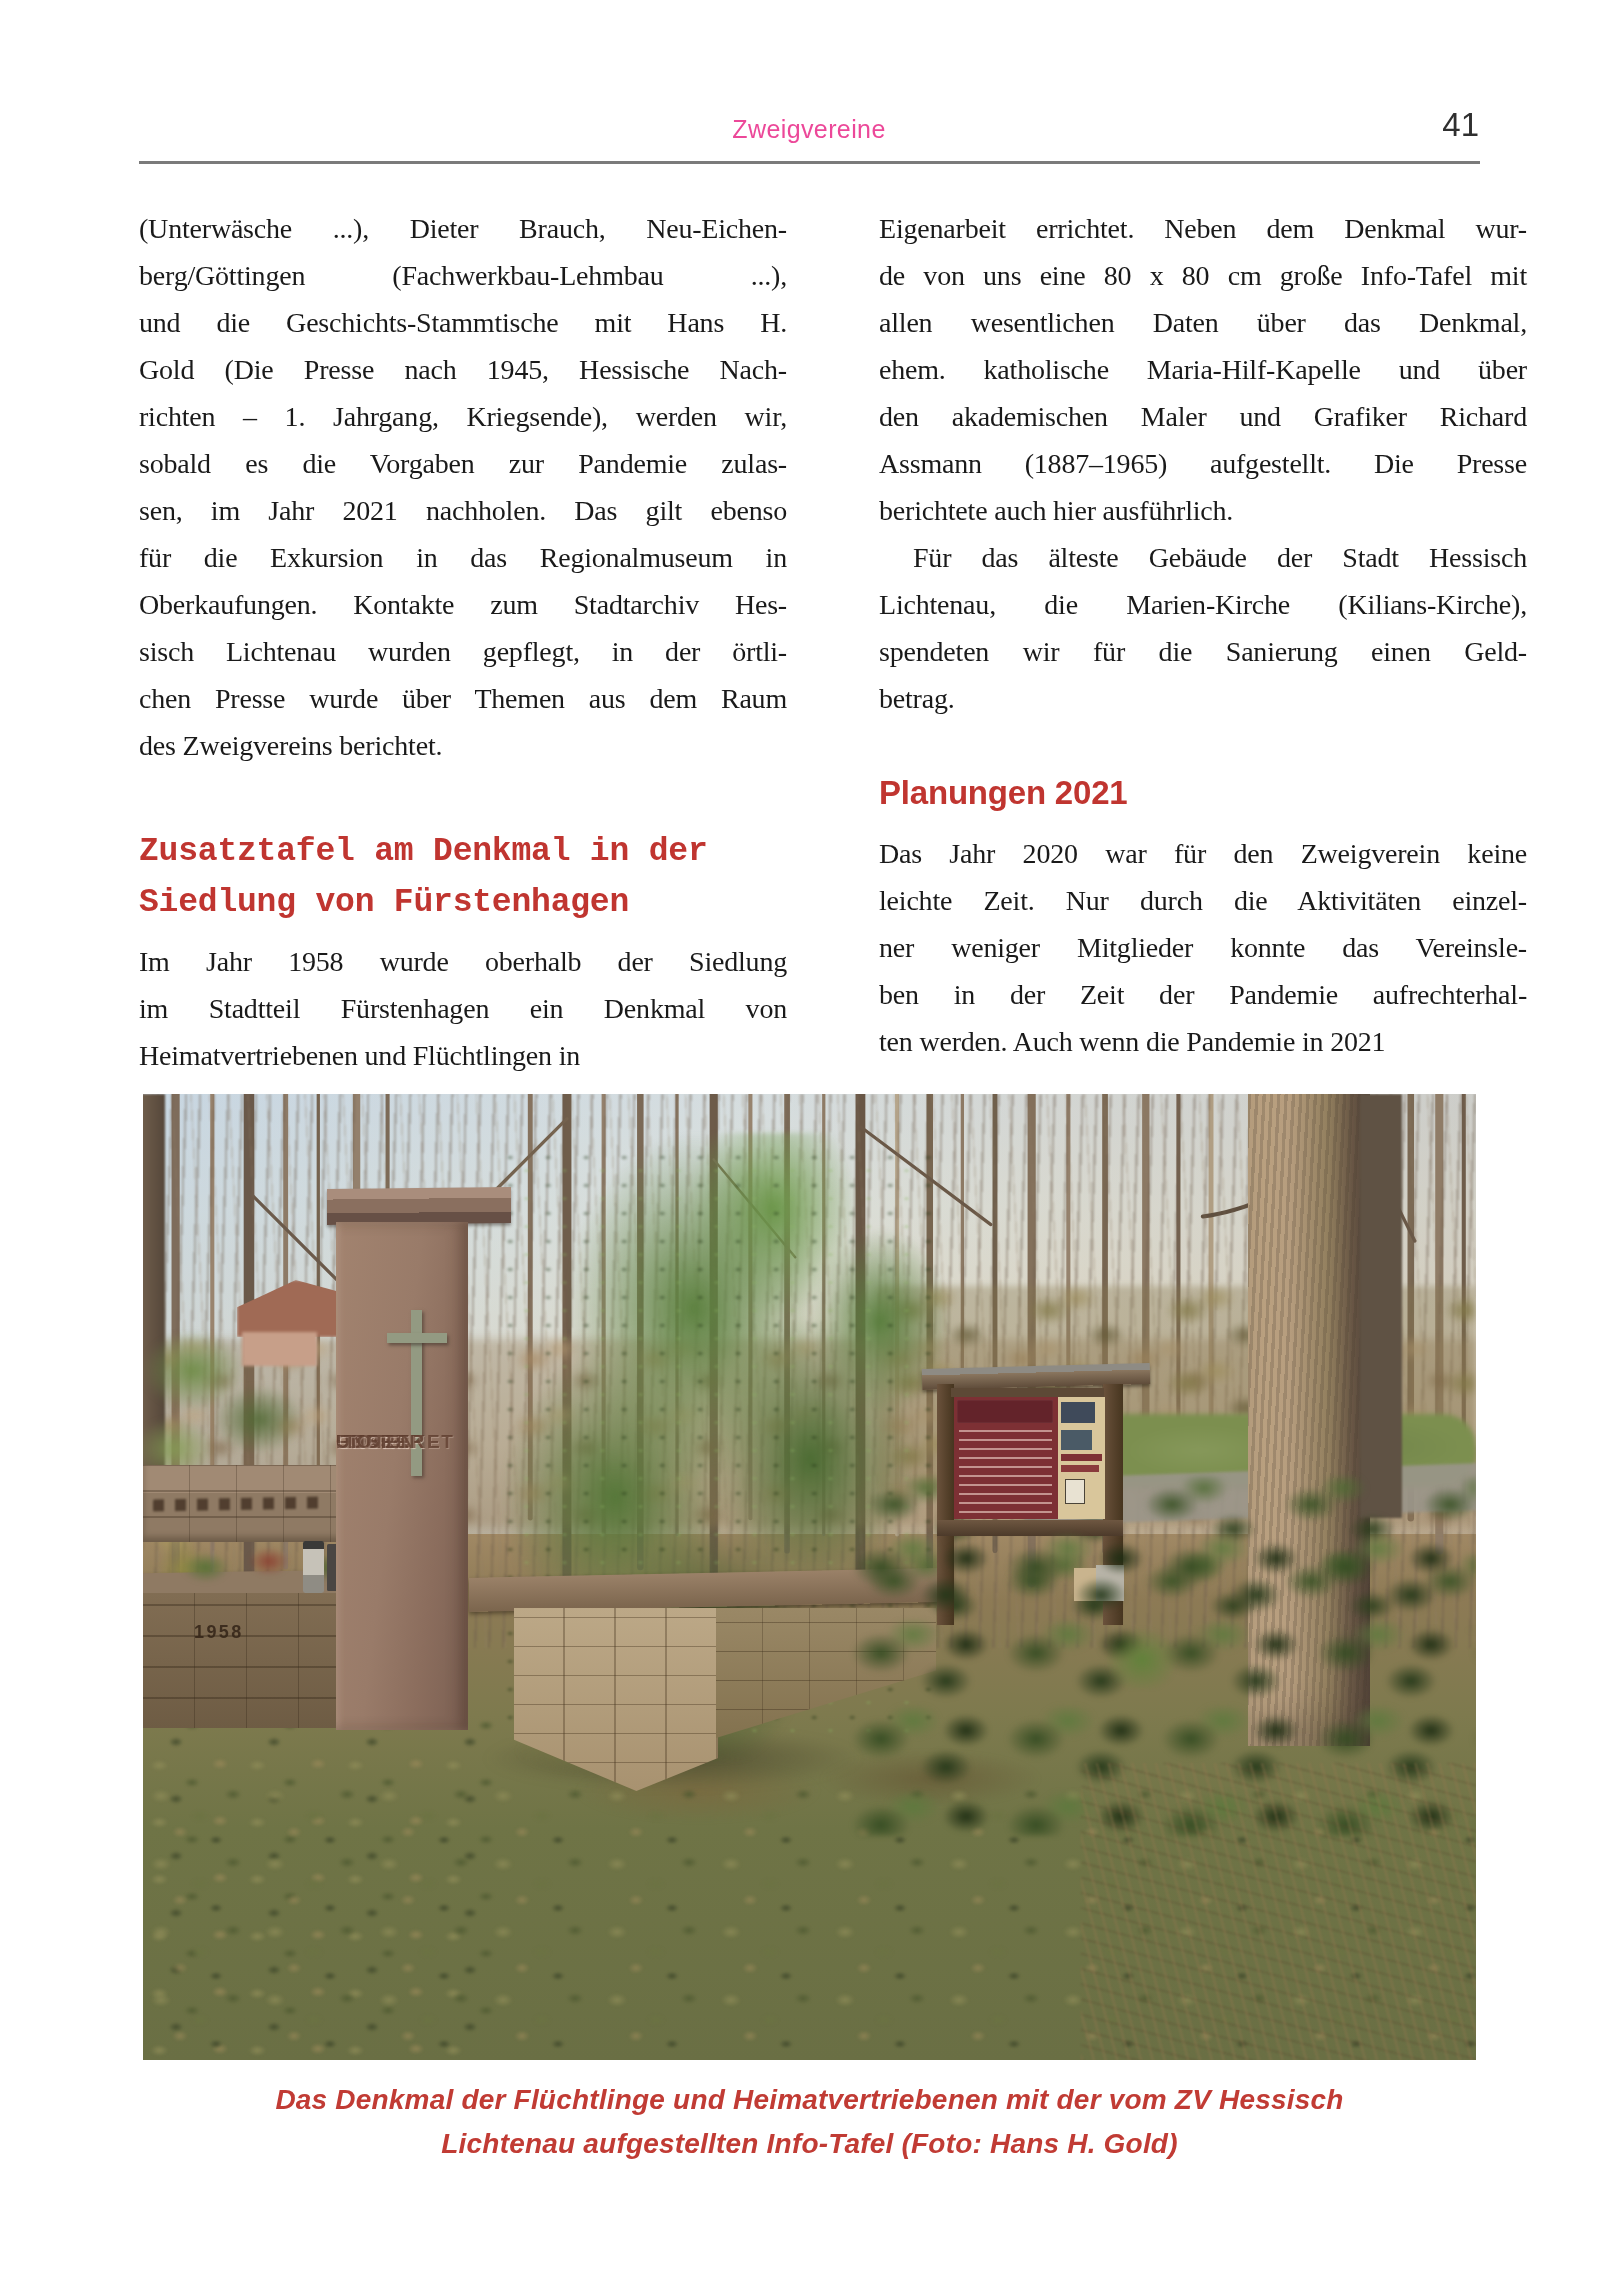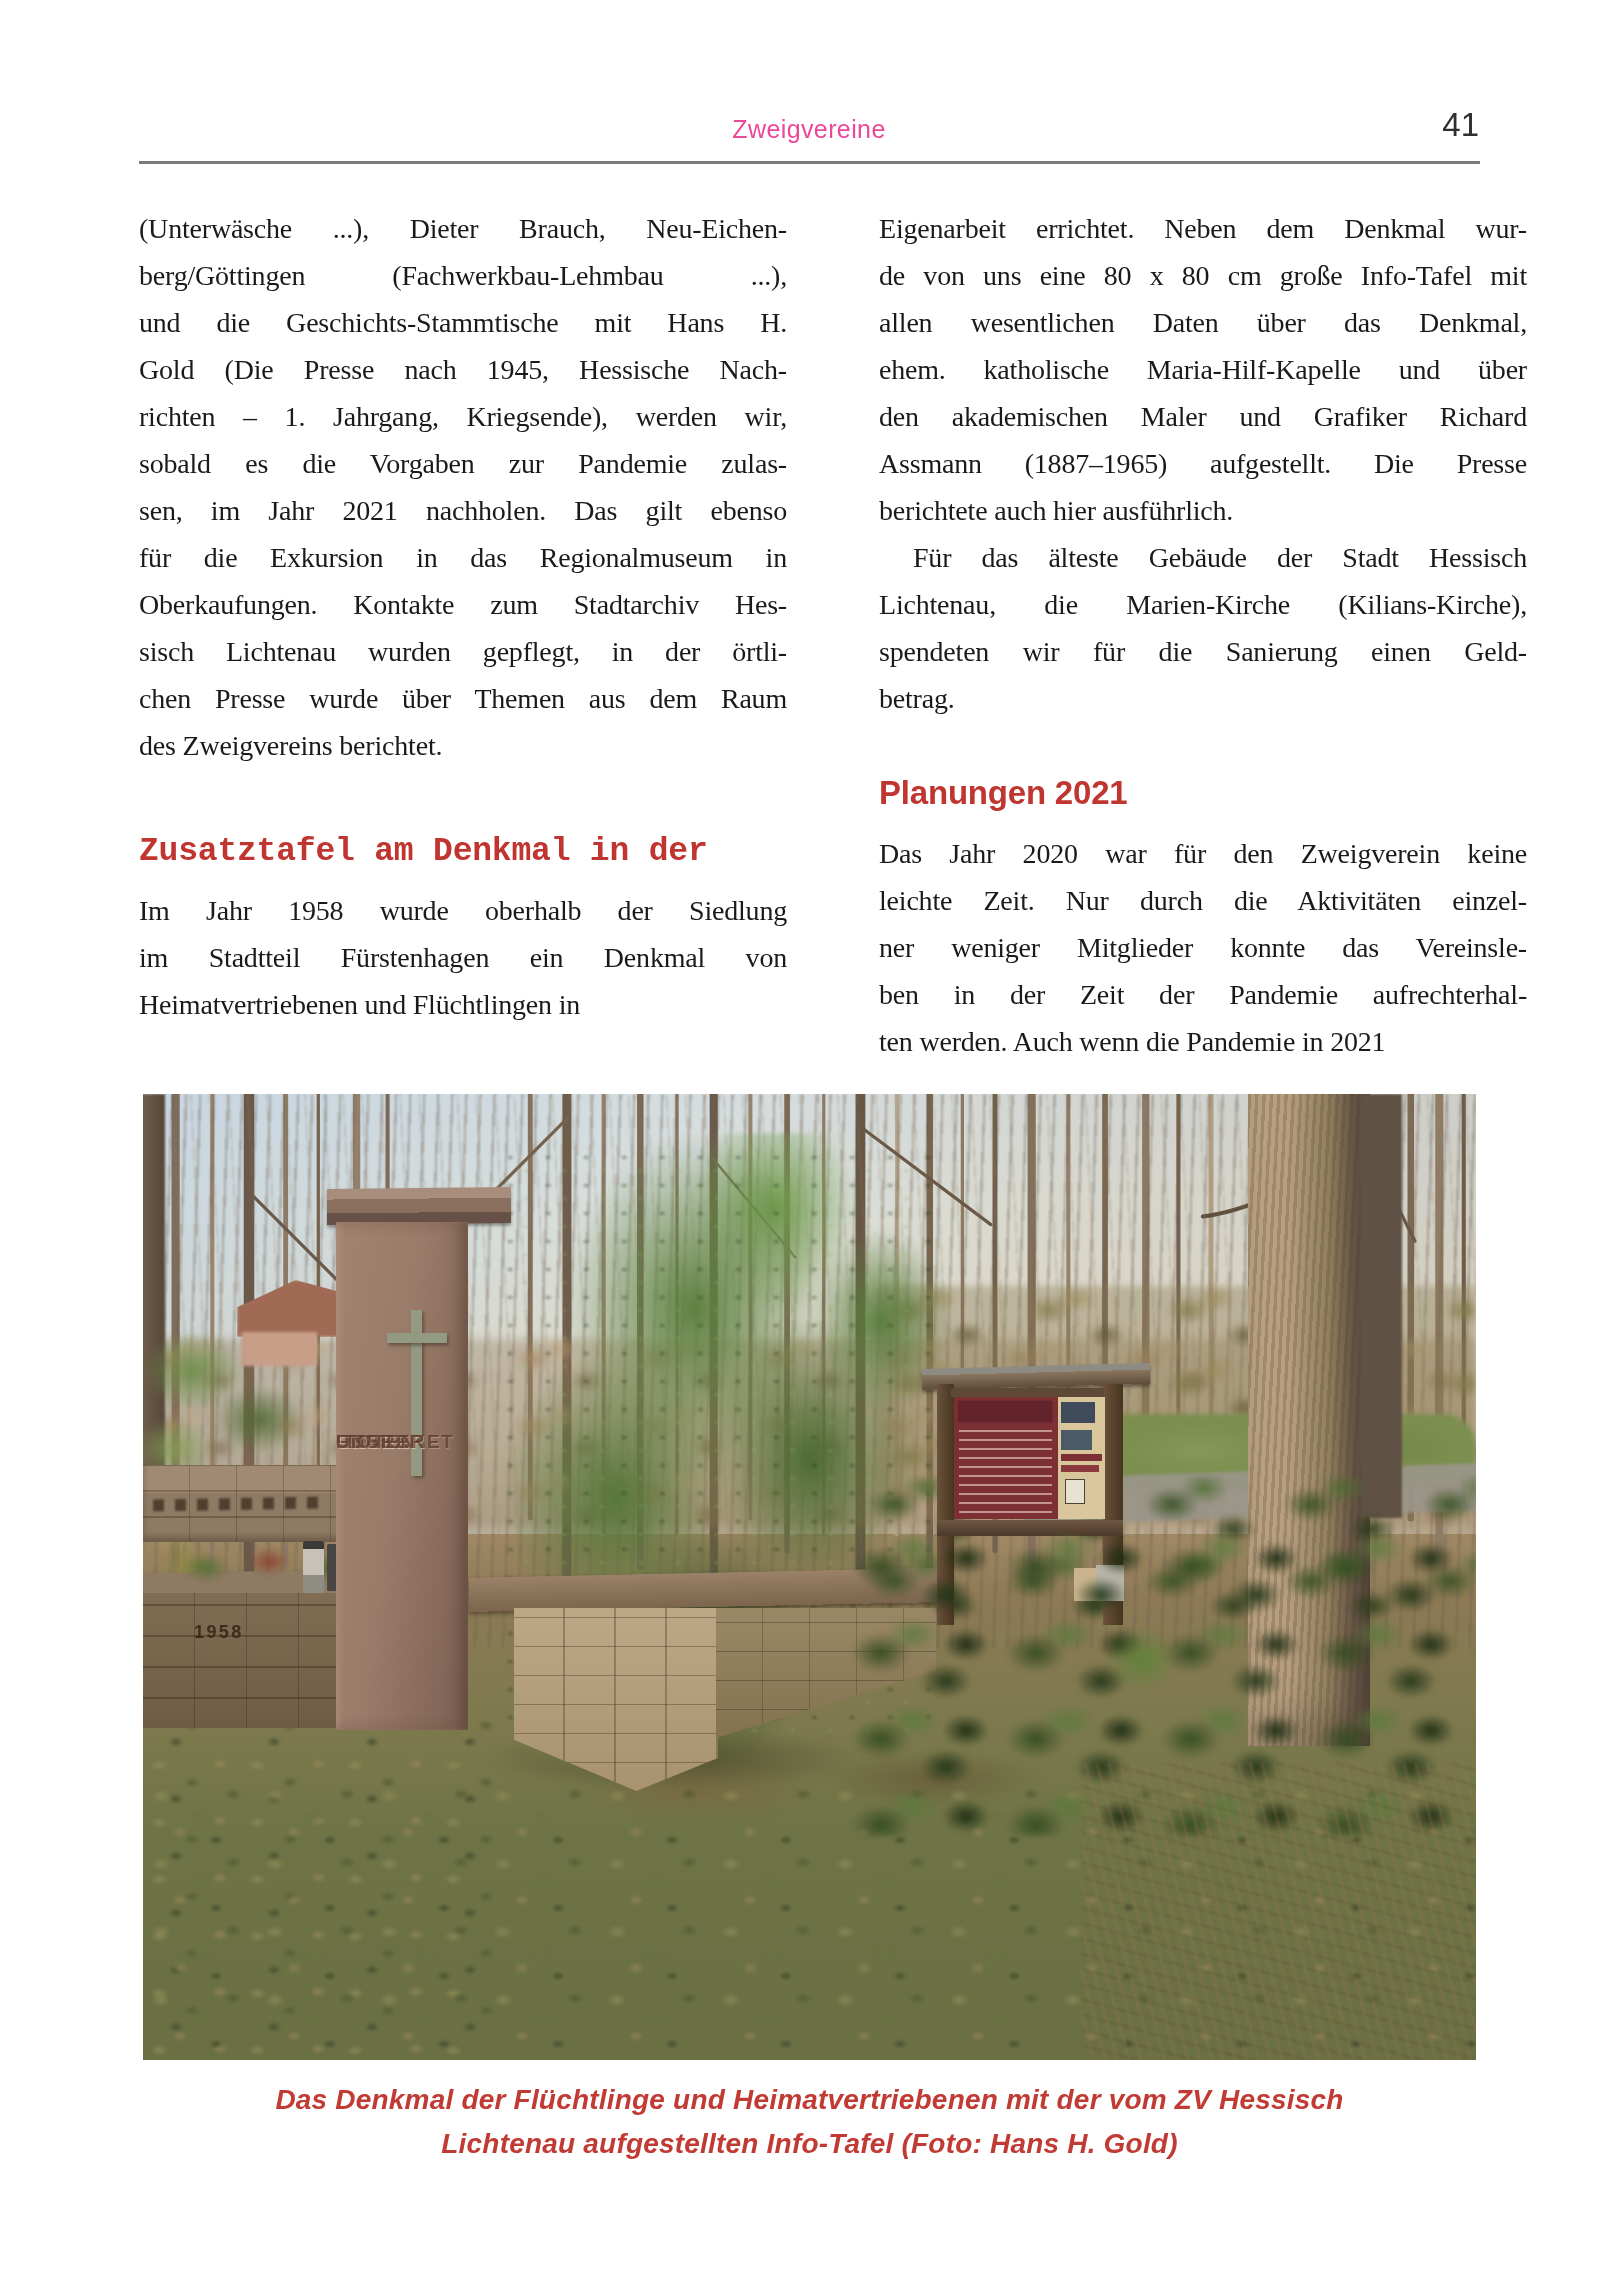--- a/index.html
+++ b/index.html
@@ -265,20 +265,21 @@
         <div>sobald es die Vorgaben zur Pandemie zulas-</div>
         <div>sen, im Jahr 2021 nachholen. Das gilt ebenso</div>
         <div>für die Exkursion in das Regionalmuseum in</div>
         <div>Oberkaufungen. Kontakte zum Stadtarchiv Hes-</div>
         <div>sisch Lichtenau wurden gepflegt, in der örtli-</div>
         <div>chen Presse wurde über Themen aus dem Raum</div>
         <div class="last">des Zweigvereins berichtet.</div>
       </div>
     <div class="redhead">
         <div>Zusatztafel am Denkmal in der</div>
+        <div class="last">Siedlung von Fürstenhagen</div>
       </div>
     <div class="jlines p2">
         <div>Im Jahr 1958 wurde oberhalb der Siedlung</div>
         <div>im Stadtteil Fürstenhagen ein Denkmal von</div>
         <div class="last">Heimatvertriebenen und Flüchtlingen in</div>
       </div>
   </div>
 
   <div class="col col-right">
     <div class="jlines p1">

